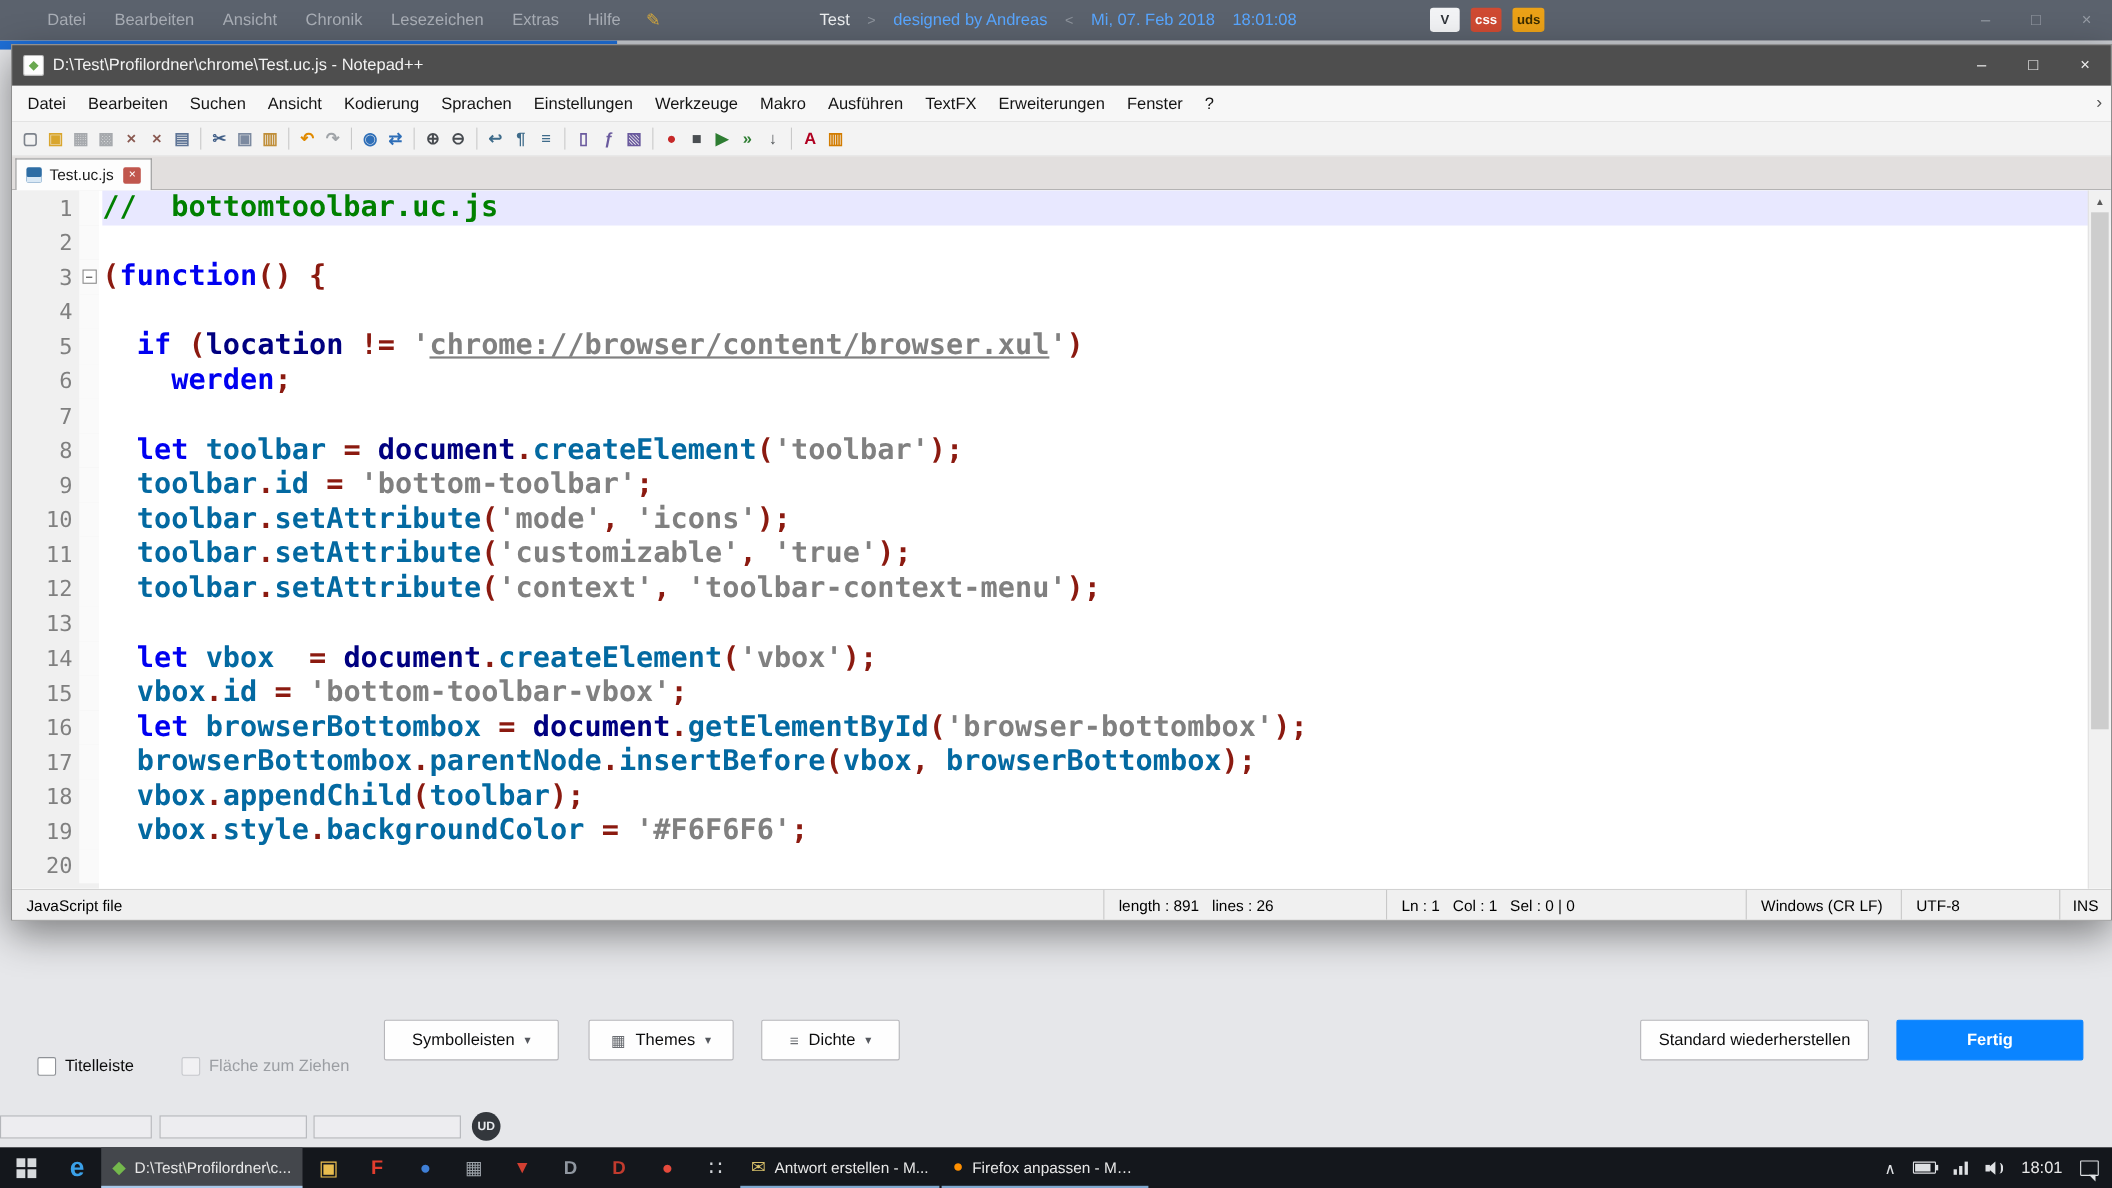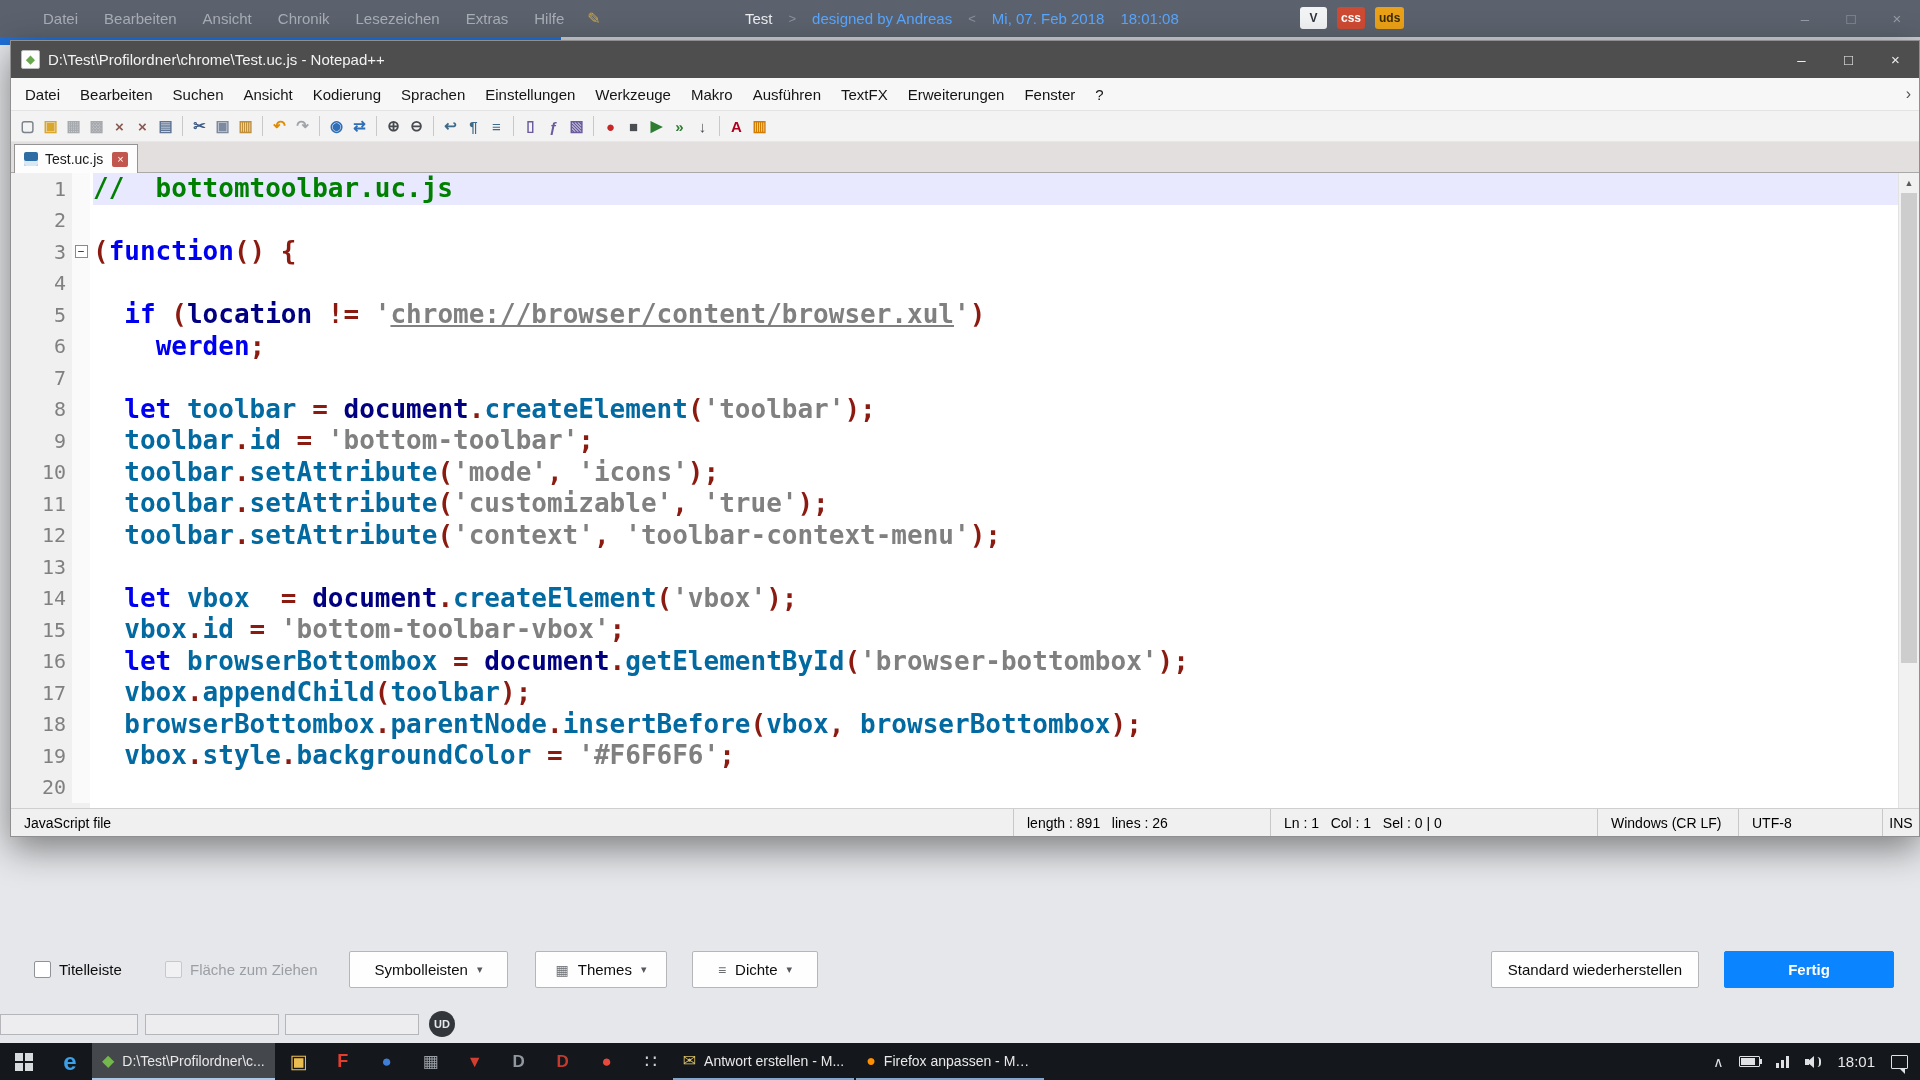--- a/index.html
+++ b/index.html
@@ -58,28 +58,28 @@
   .tk-stru{color:#808080;text-decoration:underline}
   .tk-obj{color:#000080}
   #ed-scroll{position:absolute;top:0;right:0;bottom:0;width:21px;background:#f1f1f1;border-left:1px solid #e2e2e2}
   .sc-up{height:19px;display:flex;align-items:center;justify-content:center;color:#5a5a5a;font-size:9px}
   .sc-thumb{position:absolute;top:20px;left:2px;right:2px;height:470px;background:#cdcdcd}
 
   
   #npp-status{height:28px;background:#f0f0f0;border-top:1px solid #cfcfcf;display:flex;align-items:stretch;font-size:14px;color:#000;flex:0 0 auto}
   .st{display:flex;align-items:center;padding:0 13px;border-left:1px solid #c8c8c8;white-space:pre}
   .st.first{flex:1;border-left:none}
-  .st.w1{width:257px}.st.w2{width:327px}.st.w3{width:141px}.st.w4{width:144px}.st.w5{width:37px;justify-content:center}
+  .st.w1{width:257px}.st.w2{width:327px}.st.w3{width:141px}.st.w4{width:144px}.st.w5{width:47px;justify-content:center}
 
   
   .cz-check{position:absolute;top:951px;height:36px;display:flex;align-items:center;gap:8px;font-size:15px;color:#0c0c0d;z-index:1}
   .cz-box{width:17px;height:17px;background:#fff;border:1px solid #8f9297;border-radius:2px}
   .cz-check.dis{color:#9b9ea3}
   .cz-check.dis .cz-box{border-color:#c6c8cc;background:#f1f1f3}
-  .cz-drop,.cz-btn{position:absolute;top:951px;height:37px;background:#fefefe;border:1px solid #b6b6ba;border-radius:2px;display:flex;align-items:center;justify-content:center;gap:9px;font-size:15px;color:#0c0c0d;z-index:1}
+  .cz-drop,.cz-btn{position:absolute;top:927px;height:37px;background:#fefefe;border:1px solid #b6b6ba;border-radius:2px;display:flex;align-items:center;justify-content:center;gap:9px;font-size:15px;color:#0c0c0d;z-index:1}
   .dicon{color:#6a6d72;font-size:14px}
   .caret{color:#55585e;font-size:11px}
   .cz-primary{background:#0a84ff;border-color:#0a84ff;color:#fff;font-weight:bold}
   .cz-slot{position:absolute;top:1014px;height:21px;border:1px solid #b4b6ba;background:#ededf0;z-index:1}
   #ud-badge{position:absolute;left:429px;top:1011px;width:26px;height:26px;border-radius:50%;background:#33373c;color:#e7e9ec;font-size:11px;font-weight:bold;display:flex;align-items:center;justify-content:center;z-index:1}
 
   
   #taskbar{position:absolute;left:0;bottom:0;width:1920px;height:37px;background:#14171c;display:flex;align-items:stretch;color:#e8e8e8;z-index:3}
   .tb-start{width:48px;display:flex;align-items:center;justify-content:center}
   .winlogo{display:grid;grid-template-columns:8px 8px;grid-template-rows:8px 8px;gap:2px}
@@ -313,22 +313,22 @@
         <div class="ed-line"></div>
         <div class="ed-line"><span class="tk-df">  </span><span class="tk-kw">let</span><span class="tk-df"> toolbar </span><span class="tk-op">=</span><span class="tk-df"> </span><span class="tk-obj">document</span><span class="tk-op">.</span><span class="tk-df">createElement</span><span class="tk-op">(</span><span class="tk-str">'toolbar'</span><span class="tk-op">);</span></div>
         <div class="ed-line"><span class="tk-df">  toolbar</span><span class="tk-op">.</span><span class="tk-df">id </span><span class="tk-op">=</span><span class="tk-df"> </span><span class="tk-str">'bottom-toolbar'</span><span class="tk-op">;</span></div>
         <div class="ed-line"><span class="tk-df">  toolbar</span><span class="tk-op">.</span><span class="tk-df">setAttribute</span><span class="tk-op">(</span><span class="tk-str">'mode'</span><span class="tk-op">,</span><span class="tk-df"> </span><span class="tk-str">'icons'</span><span class="tk-op">);</span></div>
         <div class="ed-line"><span class="tk-df">  toolbar</span><span class="tk-op">.</span><span class="tk-df">setAttribute</span><span class="tk-op">(</span><span class="tk-str">'customizable'</span><span class="tk-op">,</span><span class="tk-df"> </span><span class="tk-str">'true'</span><span class="tk-op">);</span></div>
         <div class="ed-line"><span class="tk-df">  toolbar</span><span class="tk-op">.</span><span class="tk-df">setAttribute</span><span class="tk-op">(</span><span class="tk-str">'context'</span><span class="tk-op">,</span><span class="tk-df"> </span><span class="tk-str">'toolbar-context-menu'</span><span class="tk-op">);</span></div>
         <div class="ed-line"></div>
         <div class="ed-line"><span class="tk-df">  </span><span class="tk-kw">let</span><span class="tk-df"> vbox  </span><span class="tk-op">=</span><span class="tk-df"> </span><span class="tk-obj">document</span><span class="tk-op">.</span><span class="tk-df">createElement</span><span class="tk-op">(</span><span class="tk-str">'vbox'</span><span class="tk-op">);</span></div>
         <div class="ed-line"><span class="tk-df">  vbox</span><span class="tk-op">.</span><span class="tk-df">id </span><span class="tk-op">=</span><span class="tk-df"> </span><span class="tk-str">'bottom-toolbar-vbox'</span><span class="tk-op">;</span></div>
         <div class="ed-line"><span class="tk-df">  </span><span class="tk-kw">let</span><span class="tk-df"> browserBottombox </span><span class="tk-op">=</span><span class="tk-df"> </span><span class="tk-obj">document</span><span class="tk-op">.</span><span class="tk-df">getElementById</span><span class="tk-op">(</span><span class="tk-str">'browser-bottombox'</span><span class="tk-op">);</span></div>
+        <div class="ed-line"><span class="tk-df">  browserBottombox</span><span class="tk-op">.</span><span class="tk-df">parentNode</span><span class="tk-op">.</span><span class="tk-df">insertBefore</span><span class="tk-op">(</span><span class="tk-df">vbox</span><span class="tk-op">,</span><span class="tk-df"> browserBottombox</span><span class="tk-op">);</span></div>
         <div class="ed-line"><span class="tk-df">  vbox</span><span class="tk-op">.</span><span class="tk-df">appendChild</span><span class="tk-op">(</span><span class="tk-df">toolbar</span><span class="tk-op">);</span></div>
-        <div class="ed-line"><span class="tk-df">  browserBottombox</span><span class="tk-op">.</span><span class="tk-df">parentNode</span><span class="tk-op">.</span><span class="tk-df">insertBefore</span><span class="tk-op">(</span><span class="tk-df">vbox</span><span class="tk-op">,</span><span class="tk-df"> browserBottombox</span><span class="tk-op">);</span></div>
         <div class="ed-line"><span class="tk-df">  vbox</span><span class="tk-op">.</span><span class="tk-df">style</span><span class="tk-op">.</span><span class="tk-df">backgroundColor </span><span class="tk-op">=</span><span class="tk-df"> </span><span class="tk-str">'#F6F6F6'</span><span class="tk-op">;</span></div>
       </div>
     <div id="ed-scroll">
       <div class="sc-up">▲</div>
       <div class="sc-thumb"></div>
     </div>
   </div>
   <div id="npp-status">
     <div class="st first">JavaScript file</div>
     <div class="st w1">length : 891   lines : 26</div>

